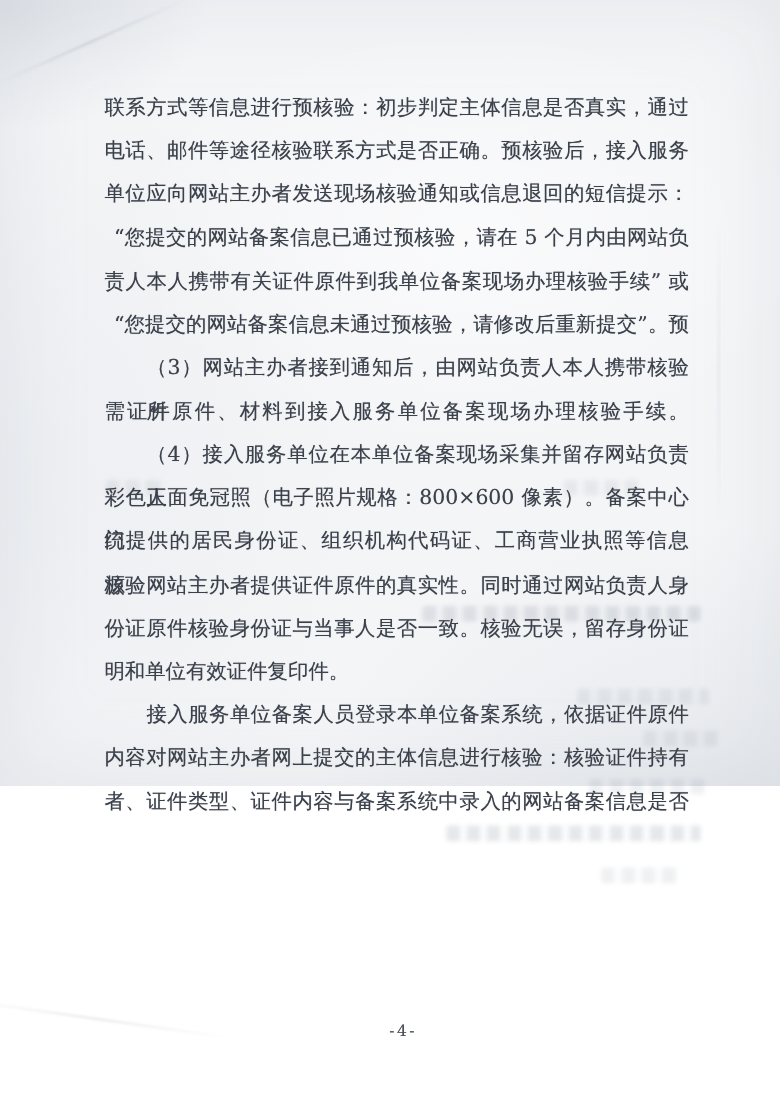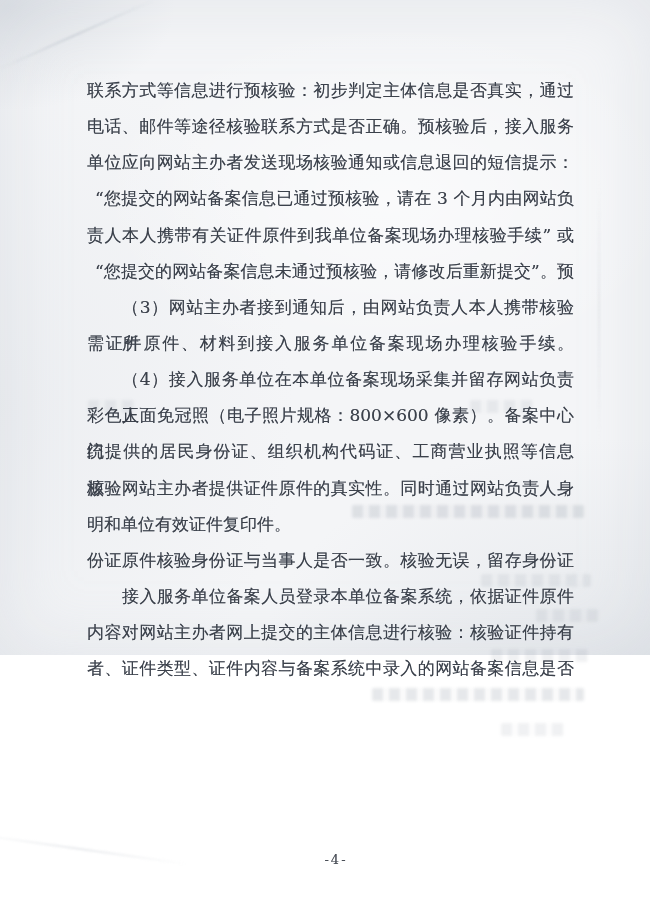--- a/index.html
+++ b/index.html
@@ -87,31 +87,31 @@
   <div class="bleed" style="left:481px;top:574px;width:110px;"></div>
   <div class="bleed" style="left:536px;top:609px;width:62px;"></div>
   <div class="bleed" style="left:491px;top:649px;width:98px;"></div>
   <div class="bleed strong" style="left:372px;top:688px;width:212px;"></div>
   <div class="bleed" style="left:501px;top:723px;width:63px;"></div>
 
   <div class="text-block">
       <div class="line justify">联系方式等信息进行预核验：初步判定主体信息是否真实，通过</div>
       <div class="line justify">电话、邮件等途径核验联系方式是否正确。预核验后，接入服务</div>
       <div class="line justify">单位应向网站主办者发送现场核验通知或信息退回的短信提示：</div>
-      <div class="line indent-1 justify">“您提交的网站备案信息已通过预核验，请在 3 个月内由网站负</div>
+      <div class="line indent-1 justify">“您提交的网站备案信息已通过预核验，请在 5 个月内由网站负</div>
       <div class="line justify">责人本人携带有关证件原件到我单位备案现场办理核验手续” 或</div>
       <div class="line indent-1 justify">“您提交的网站备案信息未通过预核验，请修改后重新提交”。预</div>
       <div class="line indent-2 justify">（3）网站主办者接到通知后，由网站负责人本人携带核验所</div>
       <div class="line justify">需证件原件、材料到接入服务单位备案现场办理核验手续。</div>
       <div class="line indent-2 justify">（4）接入服务单位在本单位备案现场采集并留存网站负责人</div>
       <div class="line justify">彩色正面免冠照（电子照片规格：800×600 像素）。备案中心统</div>
       <div class="line justify">门提供的居民身份证、组织机构代码证、工商营业执照等信息源，</div>
       <div class="line justify">核验网站主办者提供证件原件的真实性。同时通过网站负责人身</div>
+      <div class="line justify">份证原件核验身份证与当事人是否一致。核验无误，留存身份证</div>
       <div class="line">明和单位有效证件复印件。</div>
-      <div class="line justify">份证原件核验身份证与当事人是否一致。核验无误，留存身份证</div>
       <div class="line indent-2 justify">接入服务单位备案人员登录本单位备案系统，依据证件原件</div>
       <div class="line justify">内容对网站主办者网上提交的主体信息进行核验：核验证件持有</div>
       <div class="line justify">者、证件类型、证件内容与备案系统中录入的网站备案信息是否</div>
     </div>
 
   <div class="page-number">-4-</div>
 
 </div>
 
 </body></html>

